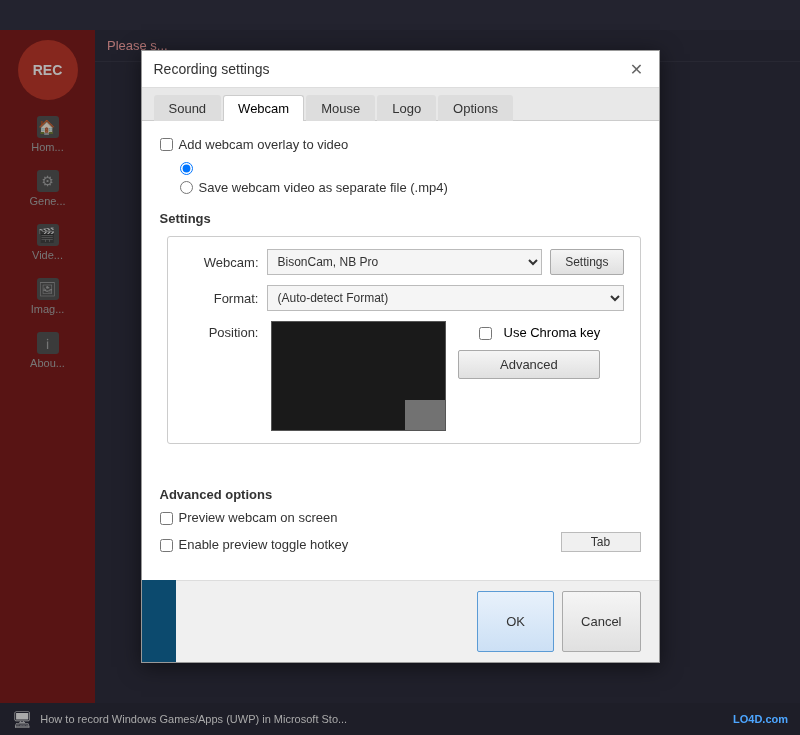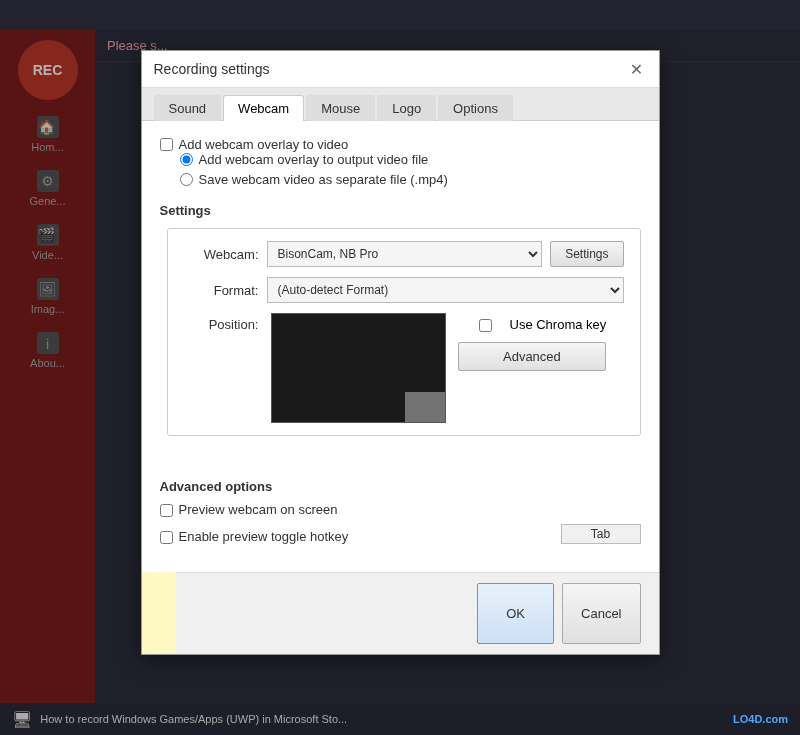--- a/index.html
+++ b/index.html
@@ -130,21 +130,21 @@
       background: rgba(0,0,0,0.3);
       display: flex;
       align-items: flex-start;
       justify-content: center;
       padding-top: 20px;
     }
 
     
     .dialog {
       width: 519px;
-      background: #fef9c3;
+      background: #0c4a6e;
       border: 1px solid #999;
       border-radius: 0;
       box-shadow: 0 4px 20px rgba(0,0,0,0.5);
     }
     .dialog-titlebar {
       background: #fff;
       padding: 8px 12px;
       display: flex;
       align-items: center;
       justify-content: space-between;
@@ -197,21 +197,21 @@
     .dialog-body {
       background: #fff;
       padding: 16px 18px;
     }
 
     
     .checkbox-row {
       display: flex;
       align-items: center;
       gap: 6px;
-      margin-bottom: 0;
+      margin-bottom: 10px;
     }
     .checkbox-row input[type=checkbox] {
       width: 13px; height: 13px;
       margin: 0;
     }
     .checkbox-label {
       font-size: 13px;
       color: #333;
     }
 
@@ -324,21 +324,21 @@
     }
     .position-right {
       display: flex;
       flex-direction: column;
       gap: 10px;
       padding-top: 4px;
     }
     .chroma-row {
       display: flex;
       align-items: flex-end;
-      gap: 18px;
+      gap: 12px;
       padding-left: 21px;
     }
     .chroma-row input[type=checkbox] {
       width: 13px; height: 13px;
     }
 
     .btn-advanced {
       padding: 6px 20px;
       font-size: 13px;
       border: 1px solid #aaa;
@@ -502,21 +502,20 @@
     <div class="dialog-body">
 
       <div class="checkbox-row">
         <input type="checkbox" id="addOverlay" style="">
         <label class="checkbox-label" for="addOverlay">Add webcam overlay to video</label>
       </div>
 
       <div class="radio-group">
         <div class="radio-row">
           <input type="radio" name="overlayMode" id="radioOutput" checked="" style="">
-          <label class="radio-label" for="radioOutput">Add webcam overlay to output video file</label>
         </div>
         <div class="radio-row">
           <input type="radio" name="overlayMode" id="radioSeparate" style="">
           <label class="radio-label" for="radioSeparate">Save webcam video as separate file (.mp4)</label>
         </div>
       </div>
 
       <div class="section-title">Settings</div>
       <div class="settings-box">
 

